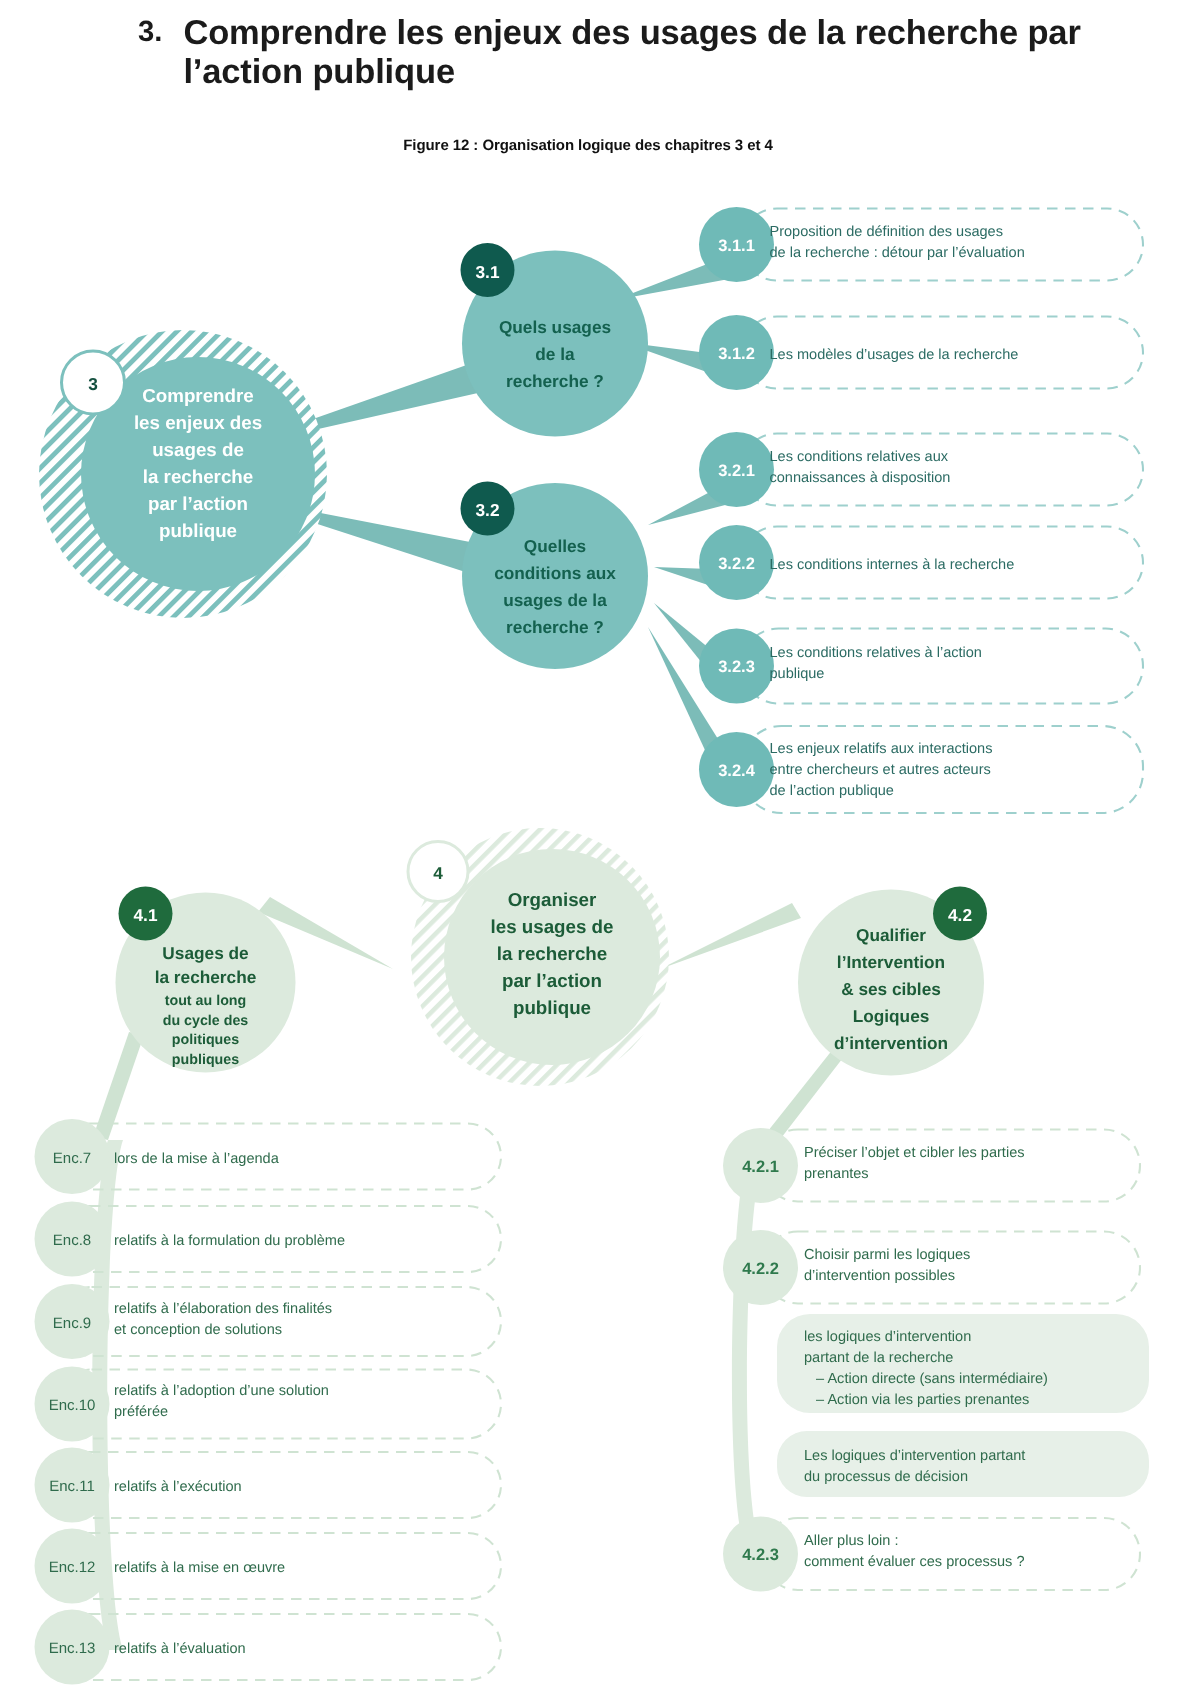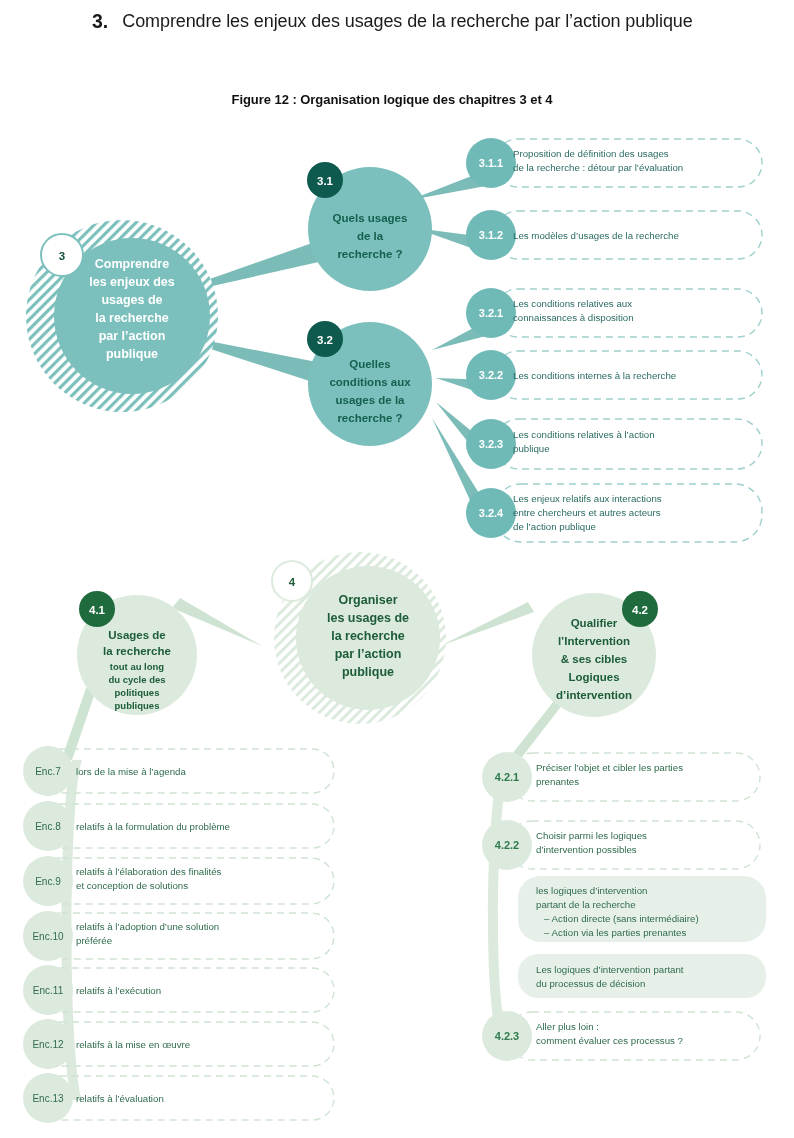--- a/index.html
+++ b/index.html
@@ -27,34 +27,34 @@
     align-items: flex-start;
     gap: 14px;
   }
   .page-heading .num {
     font-size: 19.5px;
     font-weight: bold;
     line-height: 26px;
     color: #1b1b1b;
   }
   .page-heading .txt {
-    font-size: 18px;
-    font-weight: normal;
+    font-size: 23px;
+    font-weight: bold;
     line-height: 26px;
     color: #1b1b1b;
     letter-spacing: -0.1px;
   }
 
   .figure-caption {
     position: absolute;
     left: 0;
     top: 92px;
     width: 784px;
     text-align: center;
-    font-size: 13px;
+    font-size: 10px;
     font-weight: bold;
     color: #111111;
     letter-spacing: -0.05px;
   }
 
   
   #diagram {
     position: absolute;
     left: 0;
     top: 0;

